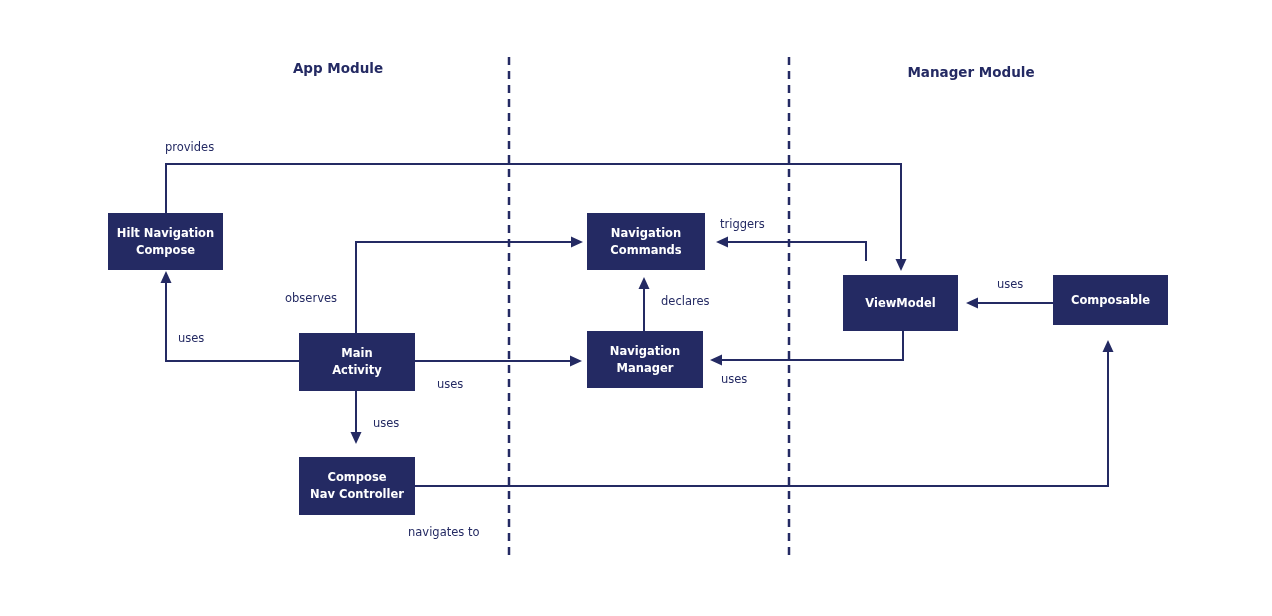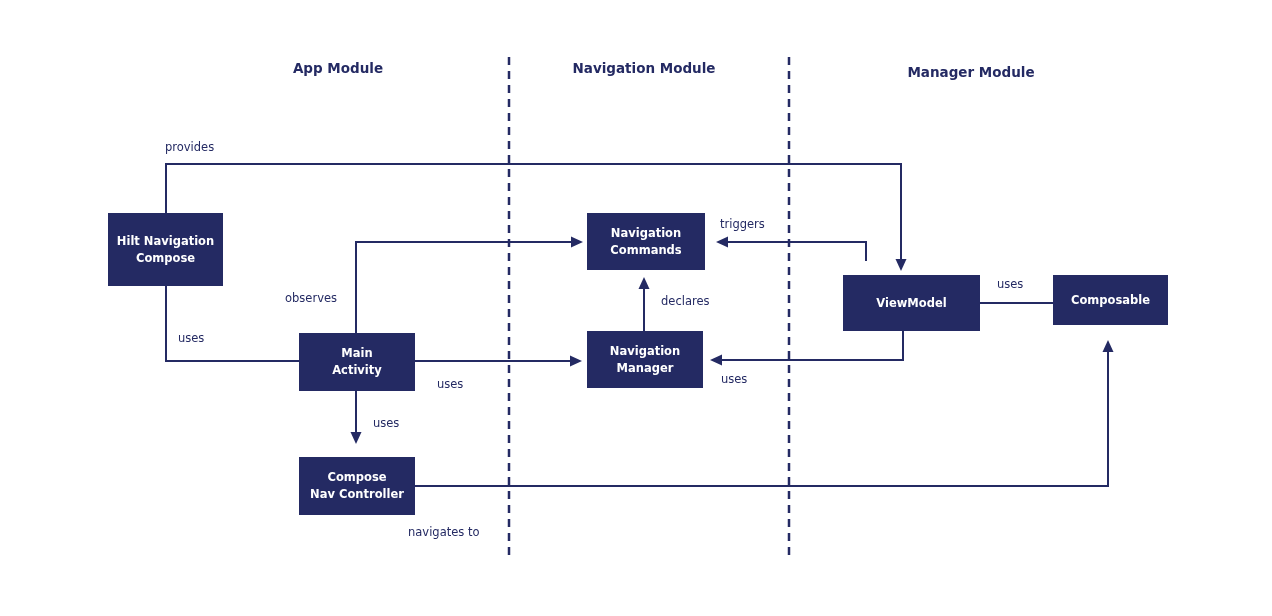--- a/index.html
+++ b/index.html
@@ -100,34 +100,33 @@
       <polygon class="arrow-head" points="710,360 722,354.5 722,365.5"></polygon>
     </g>
 
     <g>
       <polyline class="edge-line" points="1053,303 978,303"></polyline>
       <polygon class="arrow-head" points="966,303 978,297.5 978,308.5"></polygon>
     </g>
   </svg>
 
   <div class="module-title" style="left:228px;top:60px;">App Module</div>
-  <div class="module-title" style="left:534px;top:60px;">Navigation Module</div>
   <div class="module-title" style="left:861px;top:64px;">Manager Module</div>
 
-  <div class="node" style="left:108px;top:213px;width:115px;height:73px;">Hilt Navigation
+  <div class="node" style="left:108px;top:213px;width:115px;height:57px;">Hilt Navigation
 Compose</div>
   <div class="node" style="left:299px;top:333px;width:116px;height:58px;">Main
 Activity</div>
   <div class="node" style="left:299px;top:457px;width:116px;height:58px;">Compose
 Nav Controller</div>
   <div class="node" style="left:587px;top:213px;width:118px;height:57px;">Navigation
 Commands</div>
   <div class="node" style="left:587px;top:331px;width:116px;height:57px;">Navigation
 Manager</div>
-  <div class="node" style="left:843px;top:275px;width:137px;height:56px;">ViewModel</div>
+  <div class="node" style="left:843px;top:275px;width:115px;height:56px;">ViewModel</div>
   <div class="node" style="left:1053px;top:275px;width:115px;height:50px;">Composable</div>
 
   <div class="edge-label" style="left:165px;top:140px;">provides</div>
   <div class="edge-label" style="left:178px;top:331px;">uses</div>
   <div class="edge-label" style="left:285px;top:291px;">observes</div>
   <div class="edge-label" style="left:437px;top:377px;">uses</div>
   <div class="edge-label" style="left:373px;top:416px;">uses</div>
   <div class="edge-label" style="left:408px;top:525px;">navigates to</div>
   <div class="edge-label" style="left:661px;top:294px;">declares</div>
   <div class="edge-label" style="left:720px;top:217px;">triggers</div>

